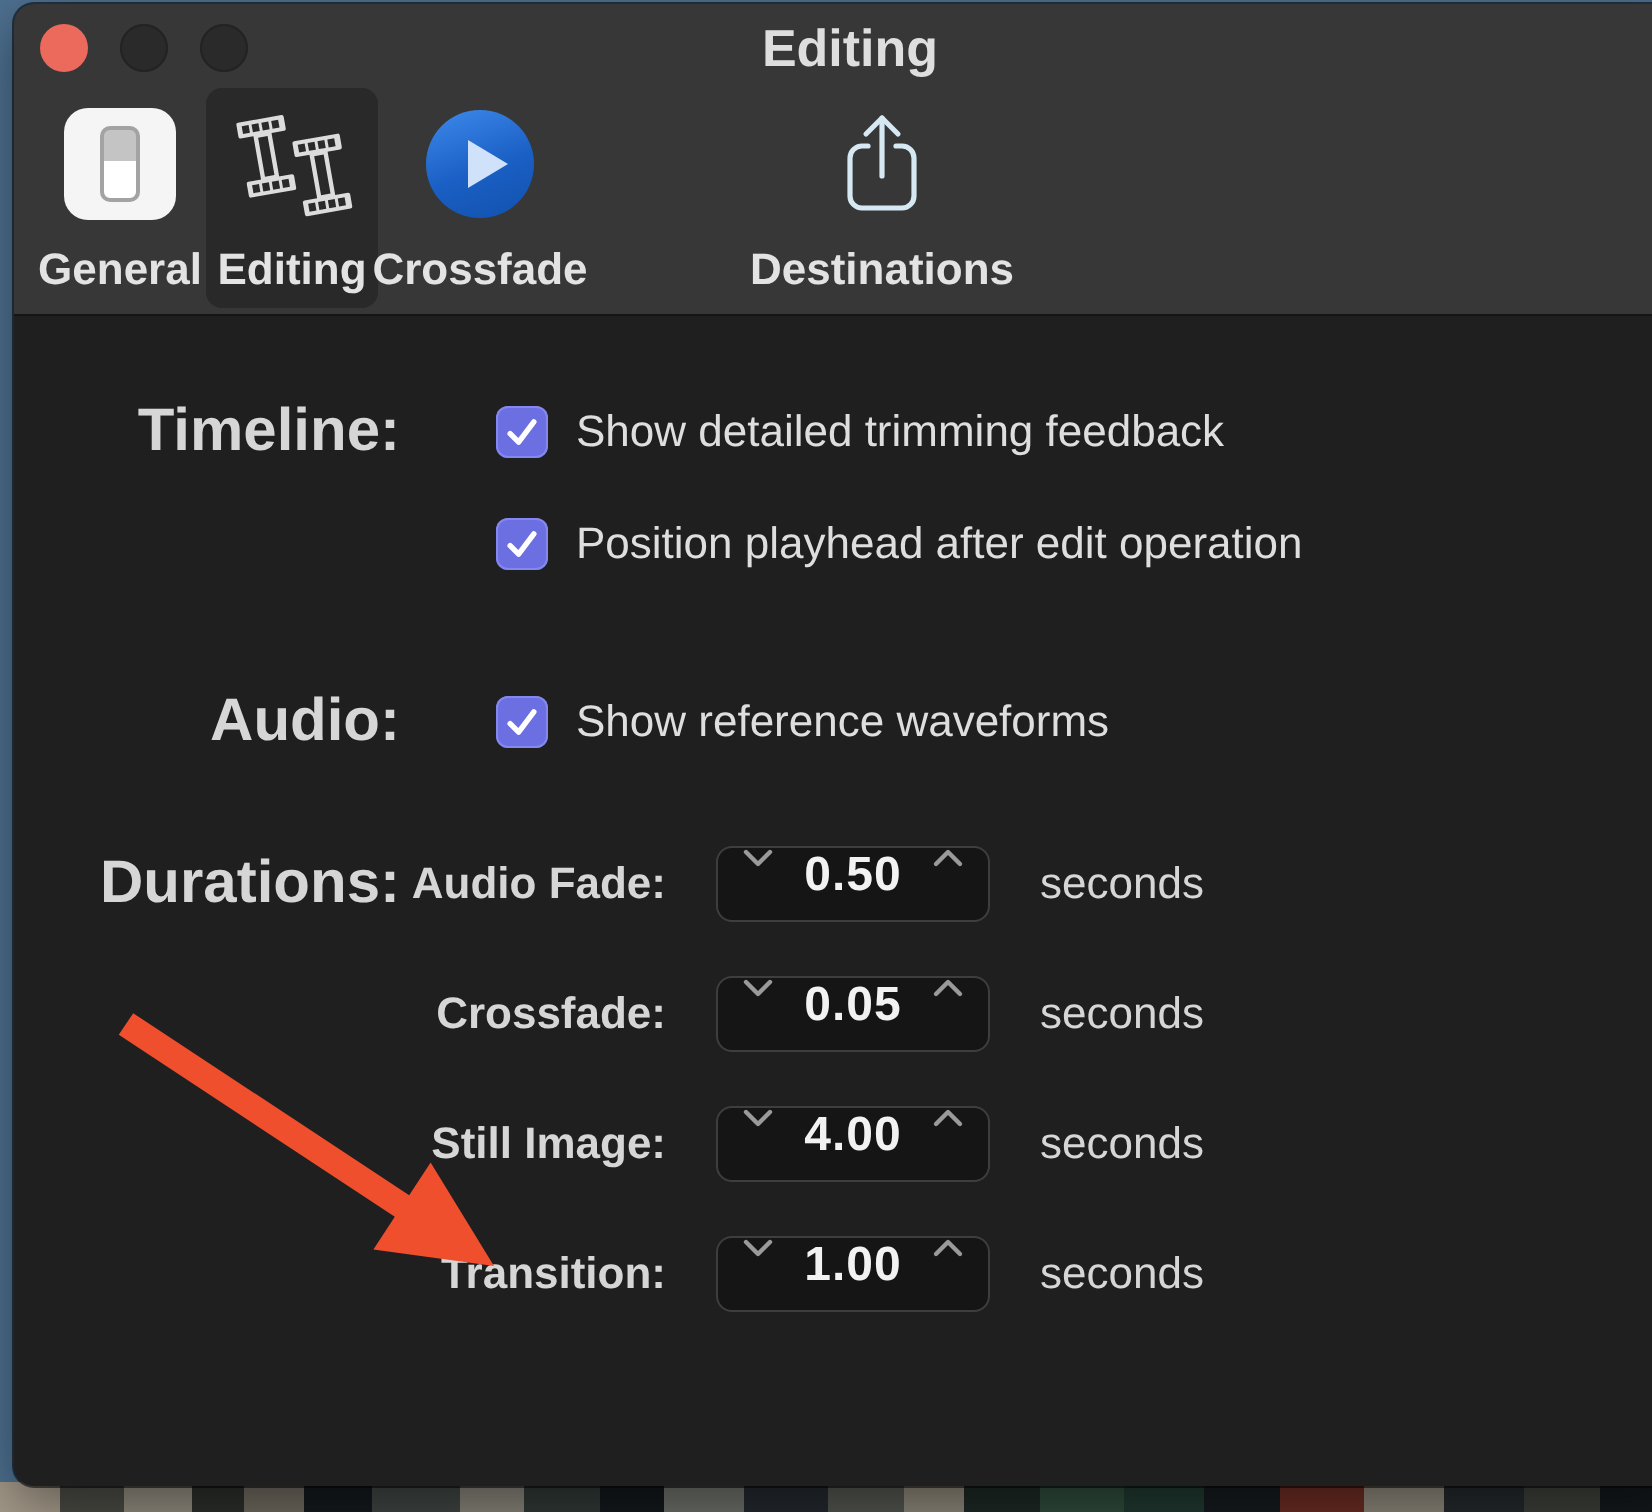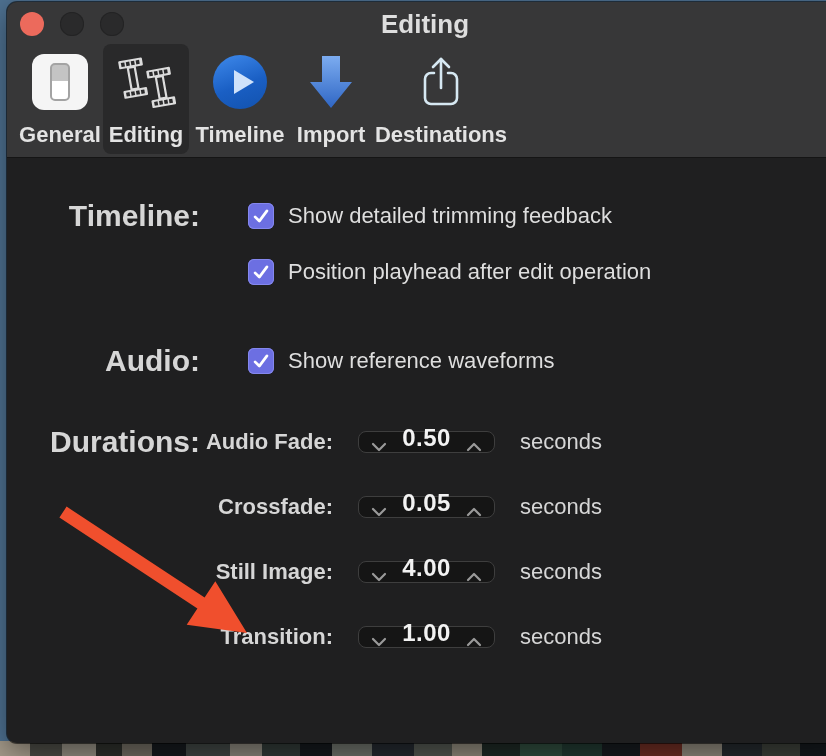--- a/index.html
+++ b/index.html
@@ -39,23 +39,23 @@
   
   .grp-label{position:absolute;left:0;width:193px;text-align:right;
     font-size:30px;font-weight:700;color:#d6d6d6;white-space:nowrap;}
   .sub-label{position:absolute;left:0;width:326px;text-align:right;
     font-size:22px;font-weight:700;color:#d6d6d6;white-space:nowrap;}
   .checkbox{position:absolute;left:241px;width:26px;height:26px;border-radius:6px;
     background:#6c6fe2;box-shadow:inset 0 0 0 1px #8487ee;
     display:flex;align-items:center;justify-content:center;}
   .opt-label{position:absolute;left:281px;font-size:22px;font-weight:400;
     color:#dedede;white-space:nowrap;}
-  .stepper{position:absolute;left:351px;width:137px;height:22px;background:#151515;
+  .stepper{position:absolute;left:351px;width:137px;height:38px;background:#151515;
     border:1px solid #3e3e3e;border-radius:8px;box-sizing:border-box;
-    display:flex;align-items:flex-end;justify-content:space-between;padding:0 12px;}
+    display:flex;align-items:flex-start;justify-content:space-between;padding:0 12px;}
   .stepper .val{font-size:24px;font-weight:700;color:#f2f2f2;letter-spacing:.5px;}
   .unit{position:absolute;left:513px;font-size:22px;font-weight:400;
     color:#d6d6d6;white-space:nowrap;}
   .row-anchor{position:absolute;left:0;width:100%;height:0;}
   .vc{transform:translateY(-50%);}
   .arrow-overlay{position:absolute;left:0;top:0;width:826px;height:756px;pointer-events:none;}
 </style>
 </head>
 <body>
 
@@ -116,37 +116,23 @@
       </div>
 
       <div class="tb-item" style="left:186px;width:94px;">
         <div class="tb-icon">
           <div class="play-circle">
             <svg width="54" height="54" viewBox="0 0 54 54">
               <polygon points="21,15 41,27 21,39" fill="#cfe2fa"></polygon>
             </svg>
           </div>
         </div>
-        <div class="tb-label">Timeline</div>
-      </div>
-
-      <div class="tb-item" style="left:287px;width:74px;">
-        <div class="tb-icon">
-          <svg width="56" height="60" viewBox="0 0 56 60">
-            <defs>
-              <linearGradient id="impGrad" x1="0" y1="0" x2="0" y2="1">
-                <stop offset="0" stop-color="#7cacf0"></stop>
-                <stop offset="1" stop-color="#2f66c4"></stop>
-              </linearGradient>
-            </defs>
-            <polygon points="19,4 37,4 37,30 49,30 28,56 7,30 19,30" fill="url(#impGrad)"></polygon>
-          </svg>
-        </div>
-        <div class="tb-label">Import</div>
-      </div>
+        <div class="tb-label">Crossfade</div>
+      </div>
+
 
       <div class="tb-item" style="left:370px;width:128px;">
         <div class="tb-icon">
           <svg width="44" height="58" viewBox="0 0 44 58" fill="none" stroke="#d6e8f2" stroke-width="2.6" stroke-linecap="round" stroke-linejoin="round">
             <path d="M15,20 H12 a6,6 0 0 0 -6,6 v19 a6,6 0 0 0 6,6 h20 a6,6 0 0 0 6,-6 v-19 a6,6 0 0 0 -6,-6 h-3"></path>
             <line x1="22" y1="35" x2="22" y2="6"></line>
             <polyline points="14,14 22,6 30,14"></polyline>
           </svg>
         </div>
         <div class="tb-label">Destinations</div>

